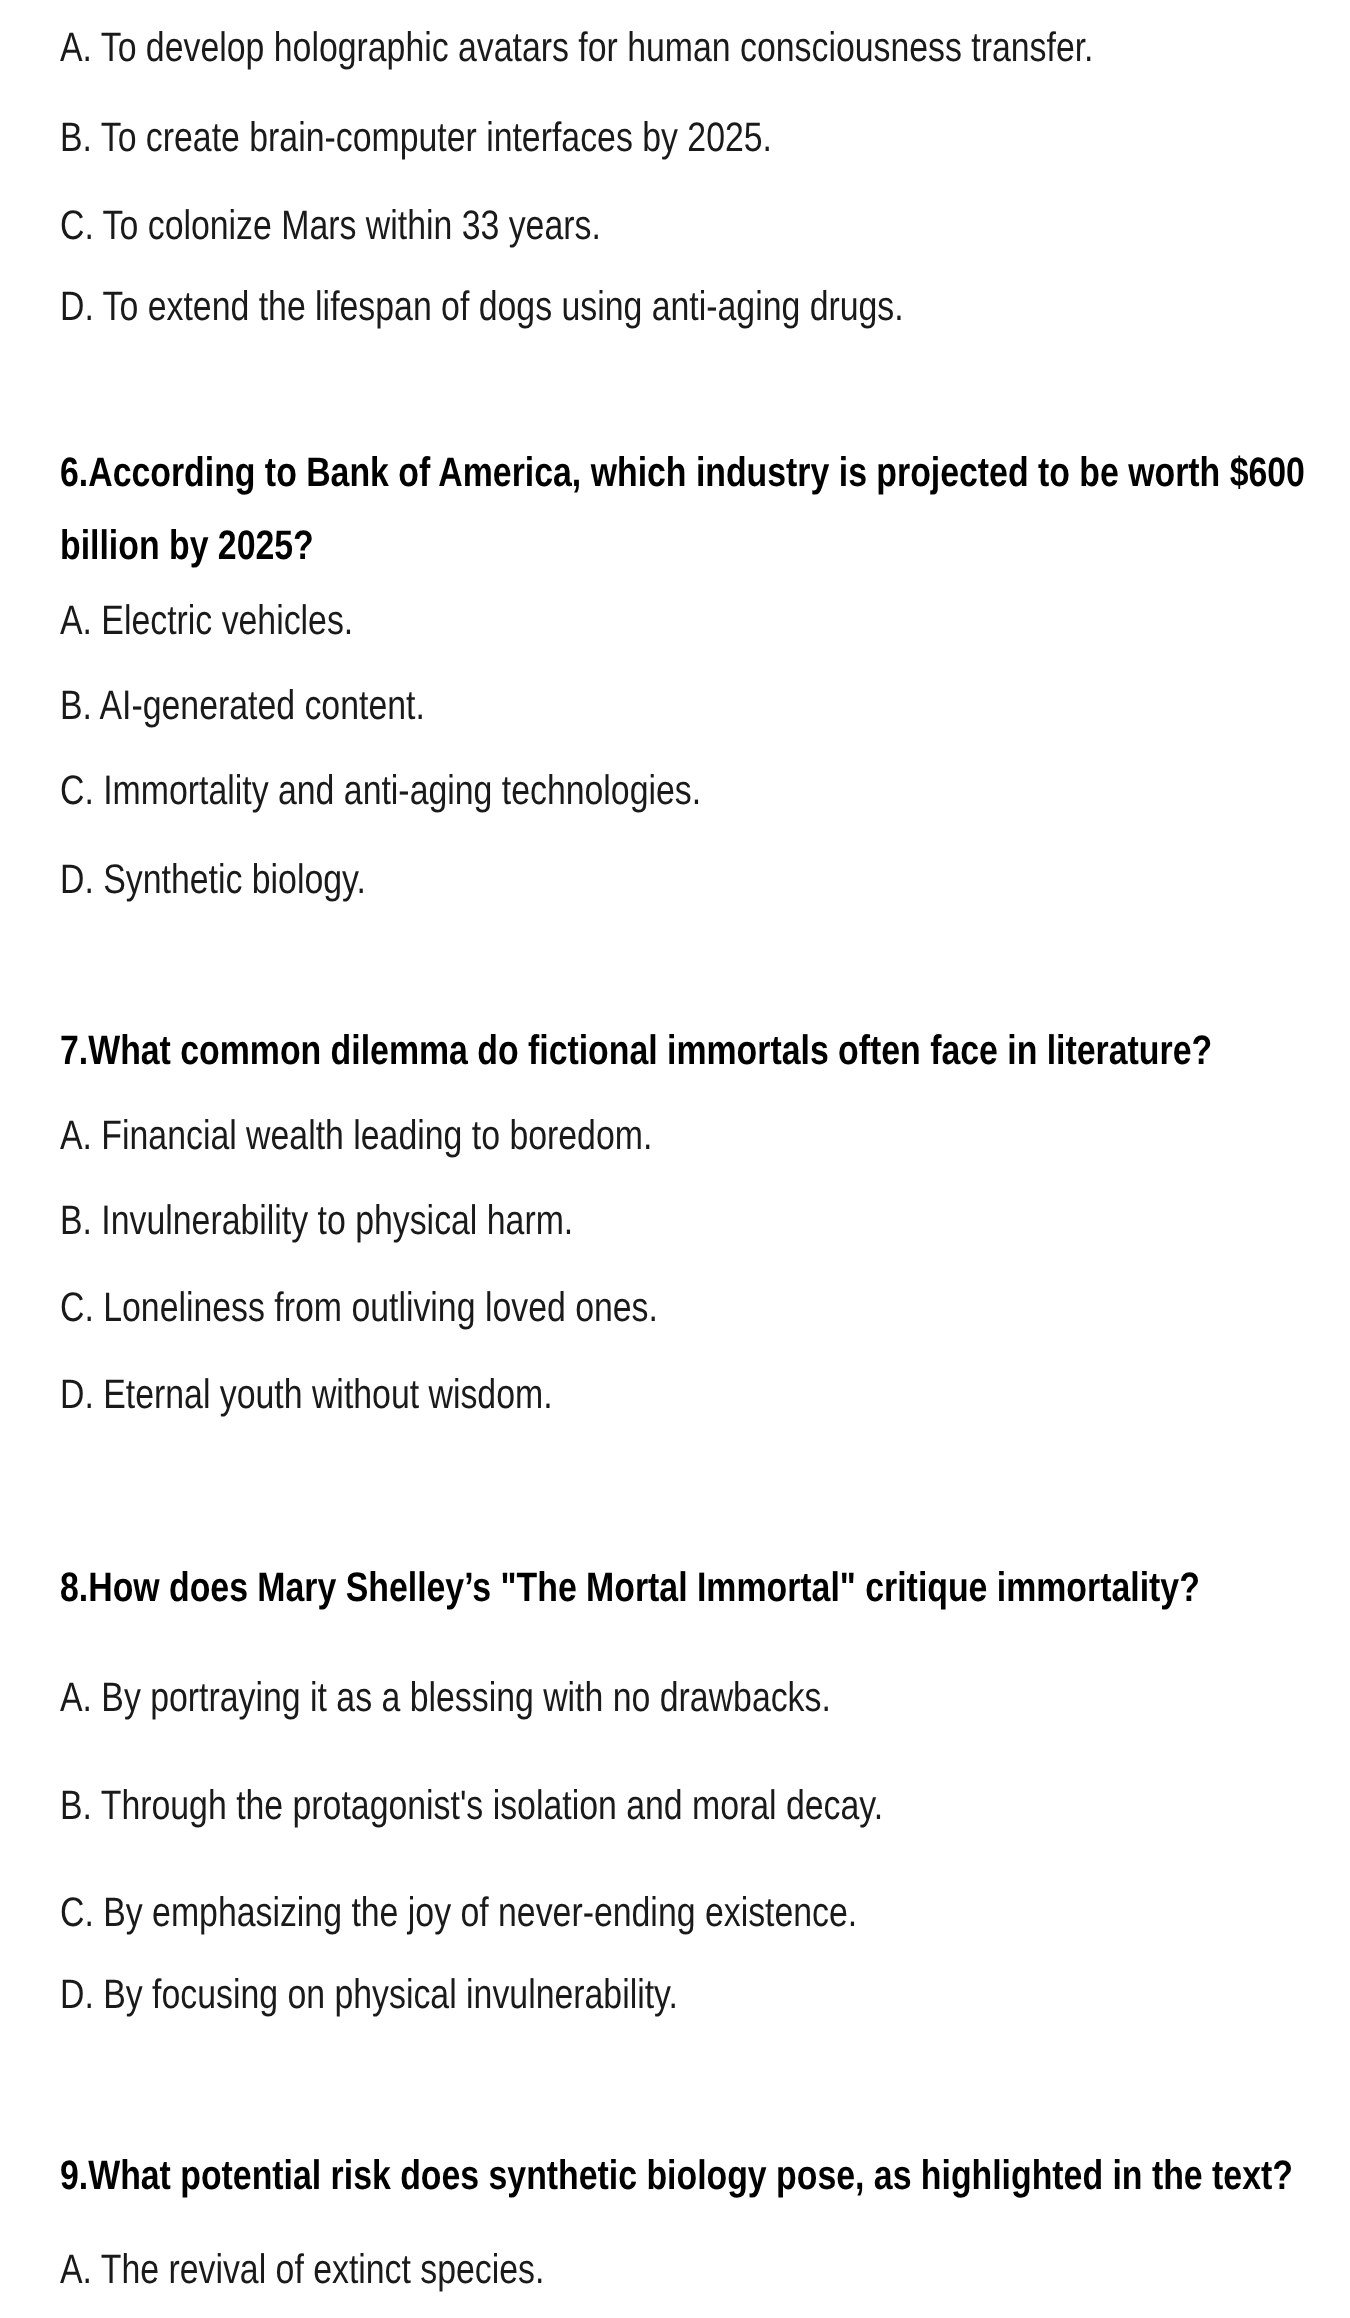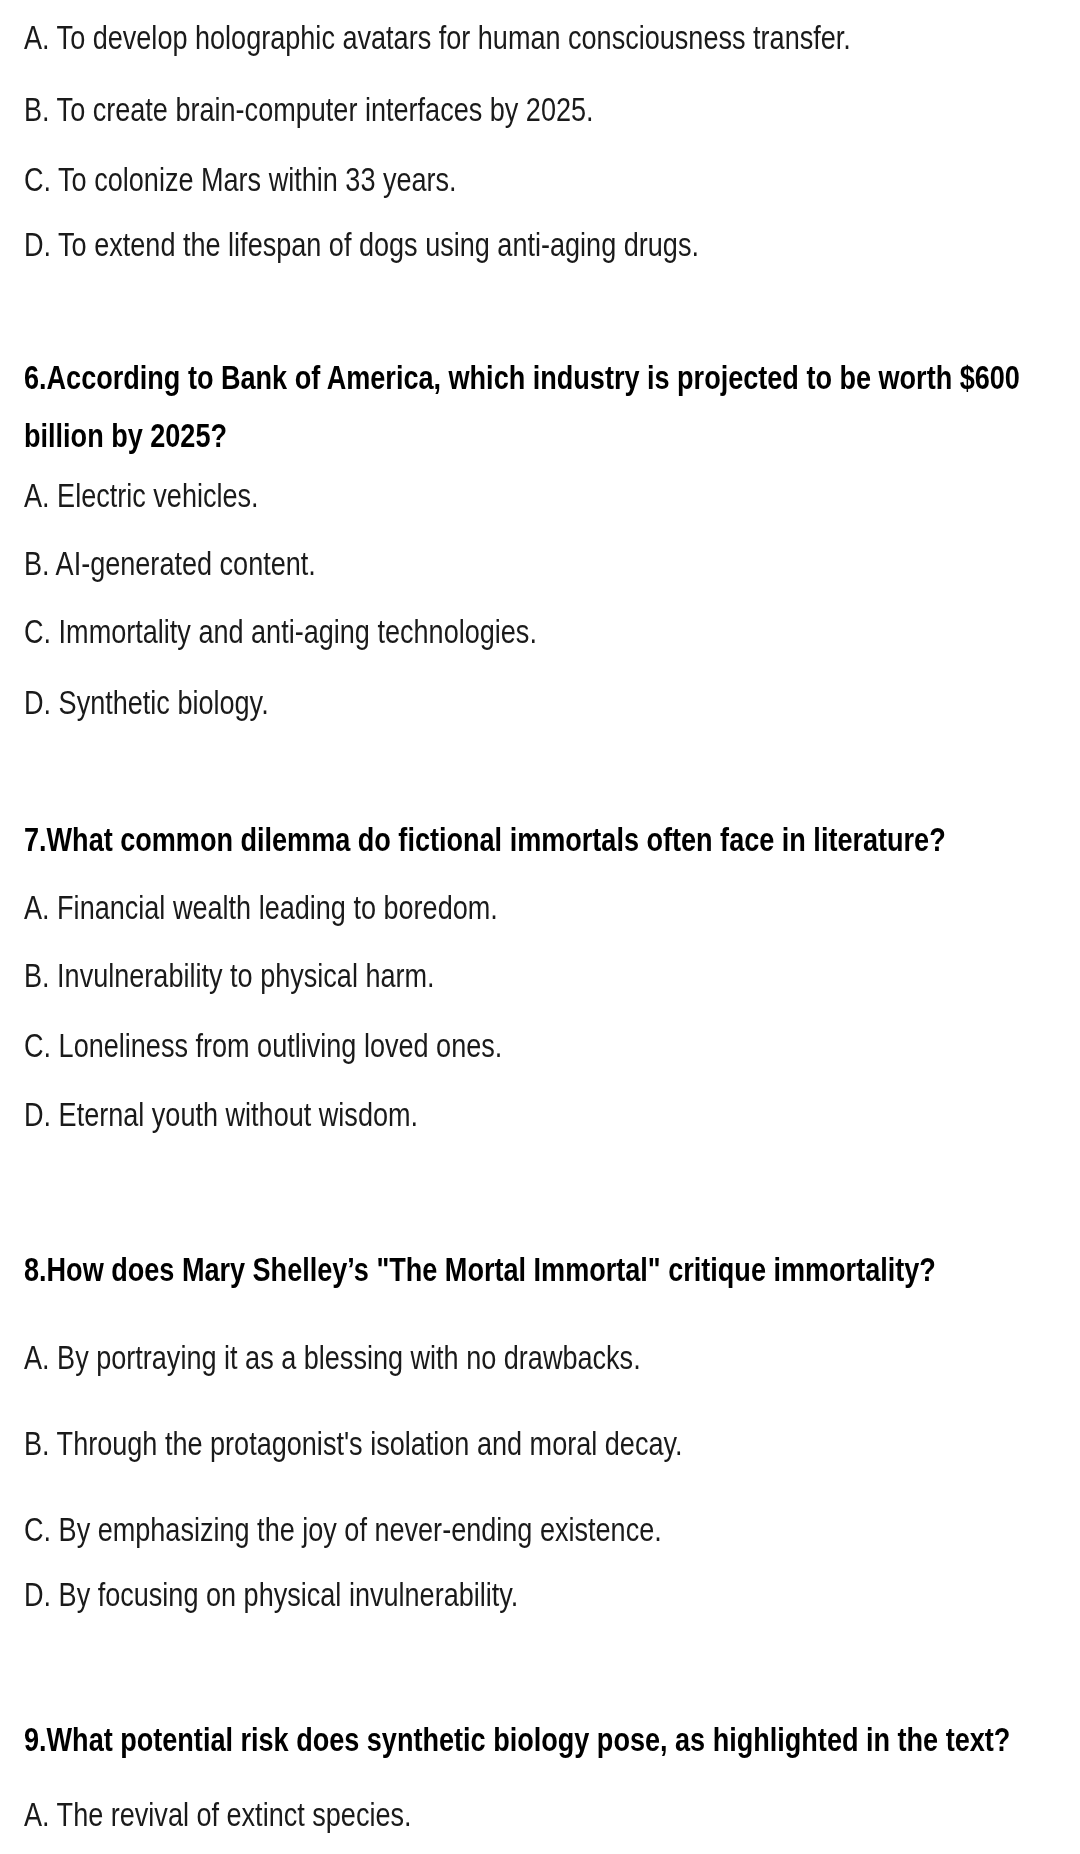--- a/index.html
+++ b/index.html
@@ -7,21 +7,21 @@
     padding: 0;
   }
   body {
     width: 1080px;
     height: 1854px;
     background: #ffffff;
     overflow: hidden;
     font-family: "Liberation Sans", sans-serif;
   }
   .doc {
-    padding: 9px 0 0 24px;
+    padding: 9px 0 0 48px;
   }
   .doc p {
     margin: 0;
     width: 1255px;               
     line-height: 58px;
     font-size: 33px;
     transform: scaleX(0.82);     
     transform-origin: 0 0;
     white-space: normal;
     color: #1a1a1a;

